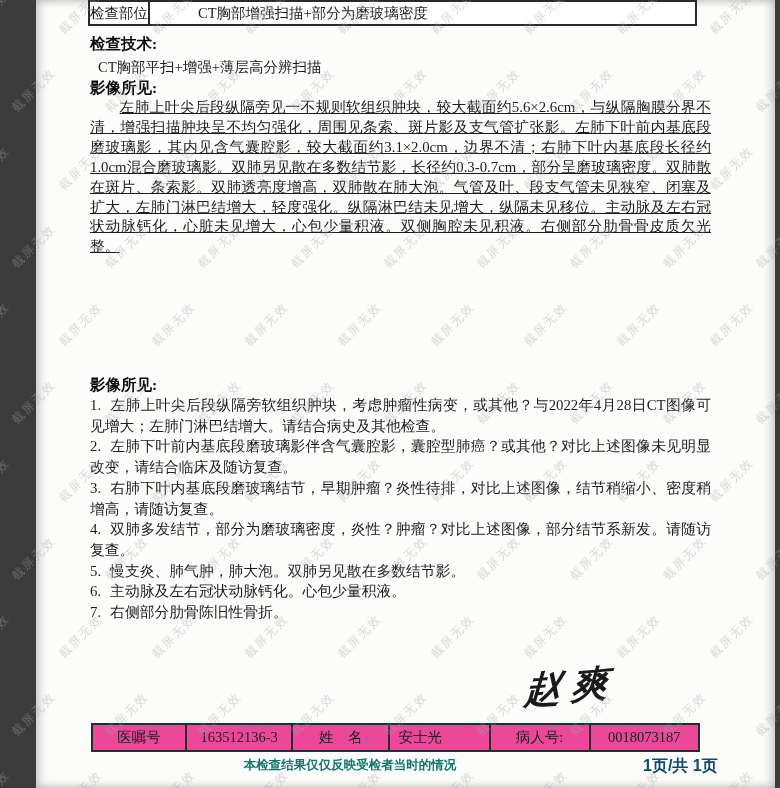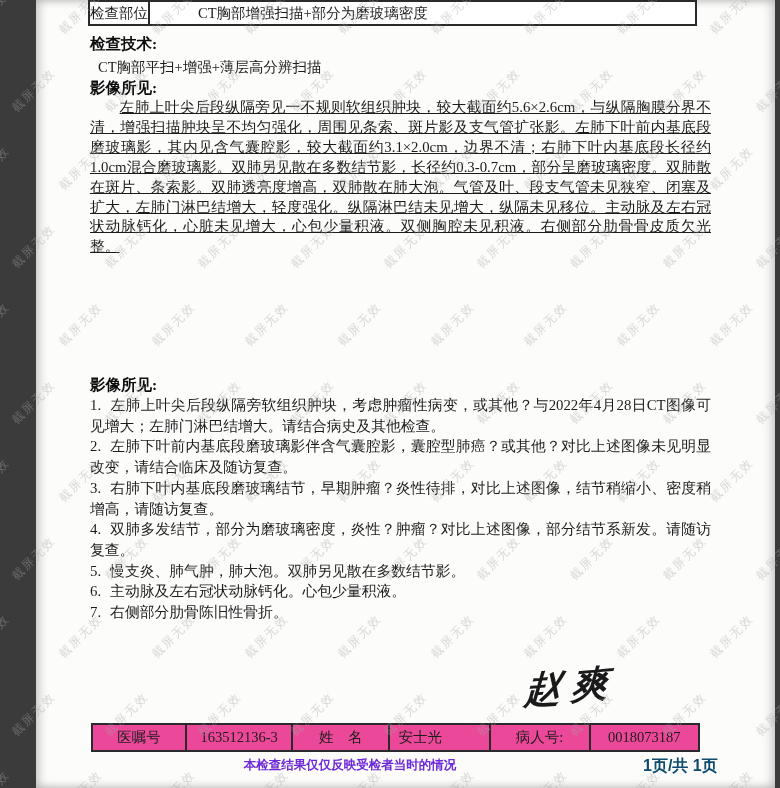--- a/index.html
+++ b/index.html
@@ -72,21 +72,21 @@
     border-collapse:collapse;table-layout:fixed;background:#ec4899;
   }
   .info-table td{
     border:2px solid #2a2a2a;font-size:14.5px;text-align:center;
     padding:3px 2px;overflow:hidden;white-space:nowrap;
   }
   .info-table td.val-name{text-align:left;padding-left:8px;}
   .footer-note{
     position:absolute;left:0;top:757px;width:628px;text-align:center;
     font-family:"Liberation Sans","DejaVu Sans",sans-serif;
-    font-weight:bold;font-size:12.5px;color:#6d28d9;
+    font-weight:bold;font-size:12.5px;color:#0f766e;
   }
   .page-info{
     position:absolute;left:607px;top:756px;
     font-family:"Liberation Sans","DejaVu Sans",sans-serif;
     font-weight:bold;font-size:16px;color:#0c4a6e;
   }
 </style>
 </head>
 <body>
 

